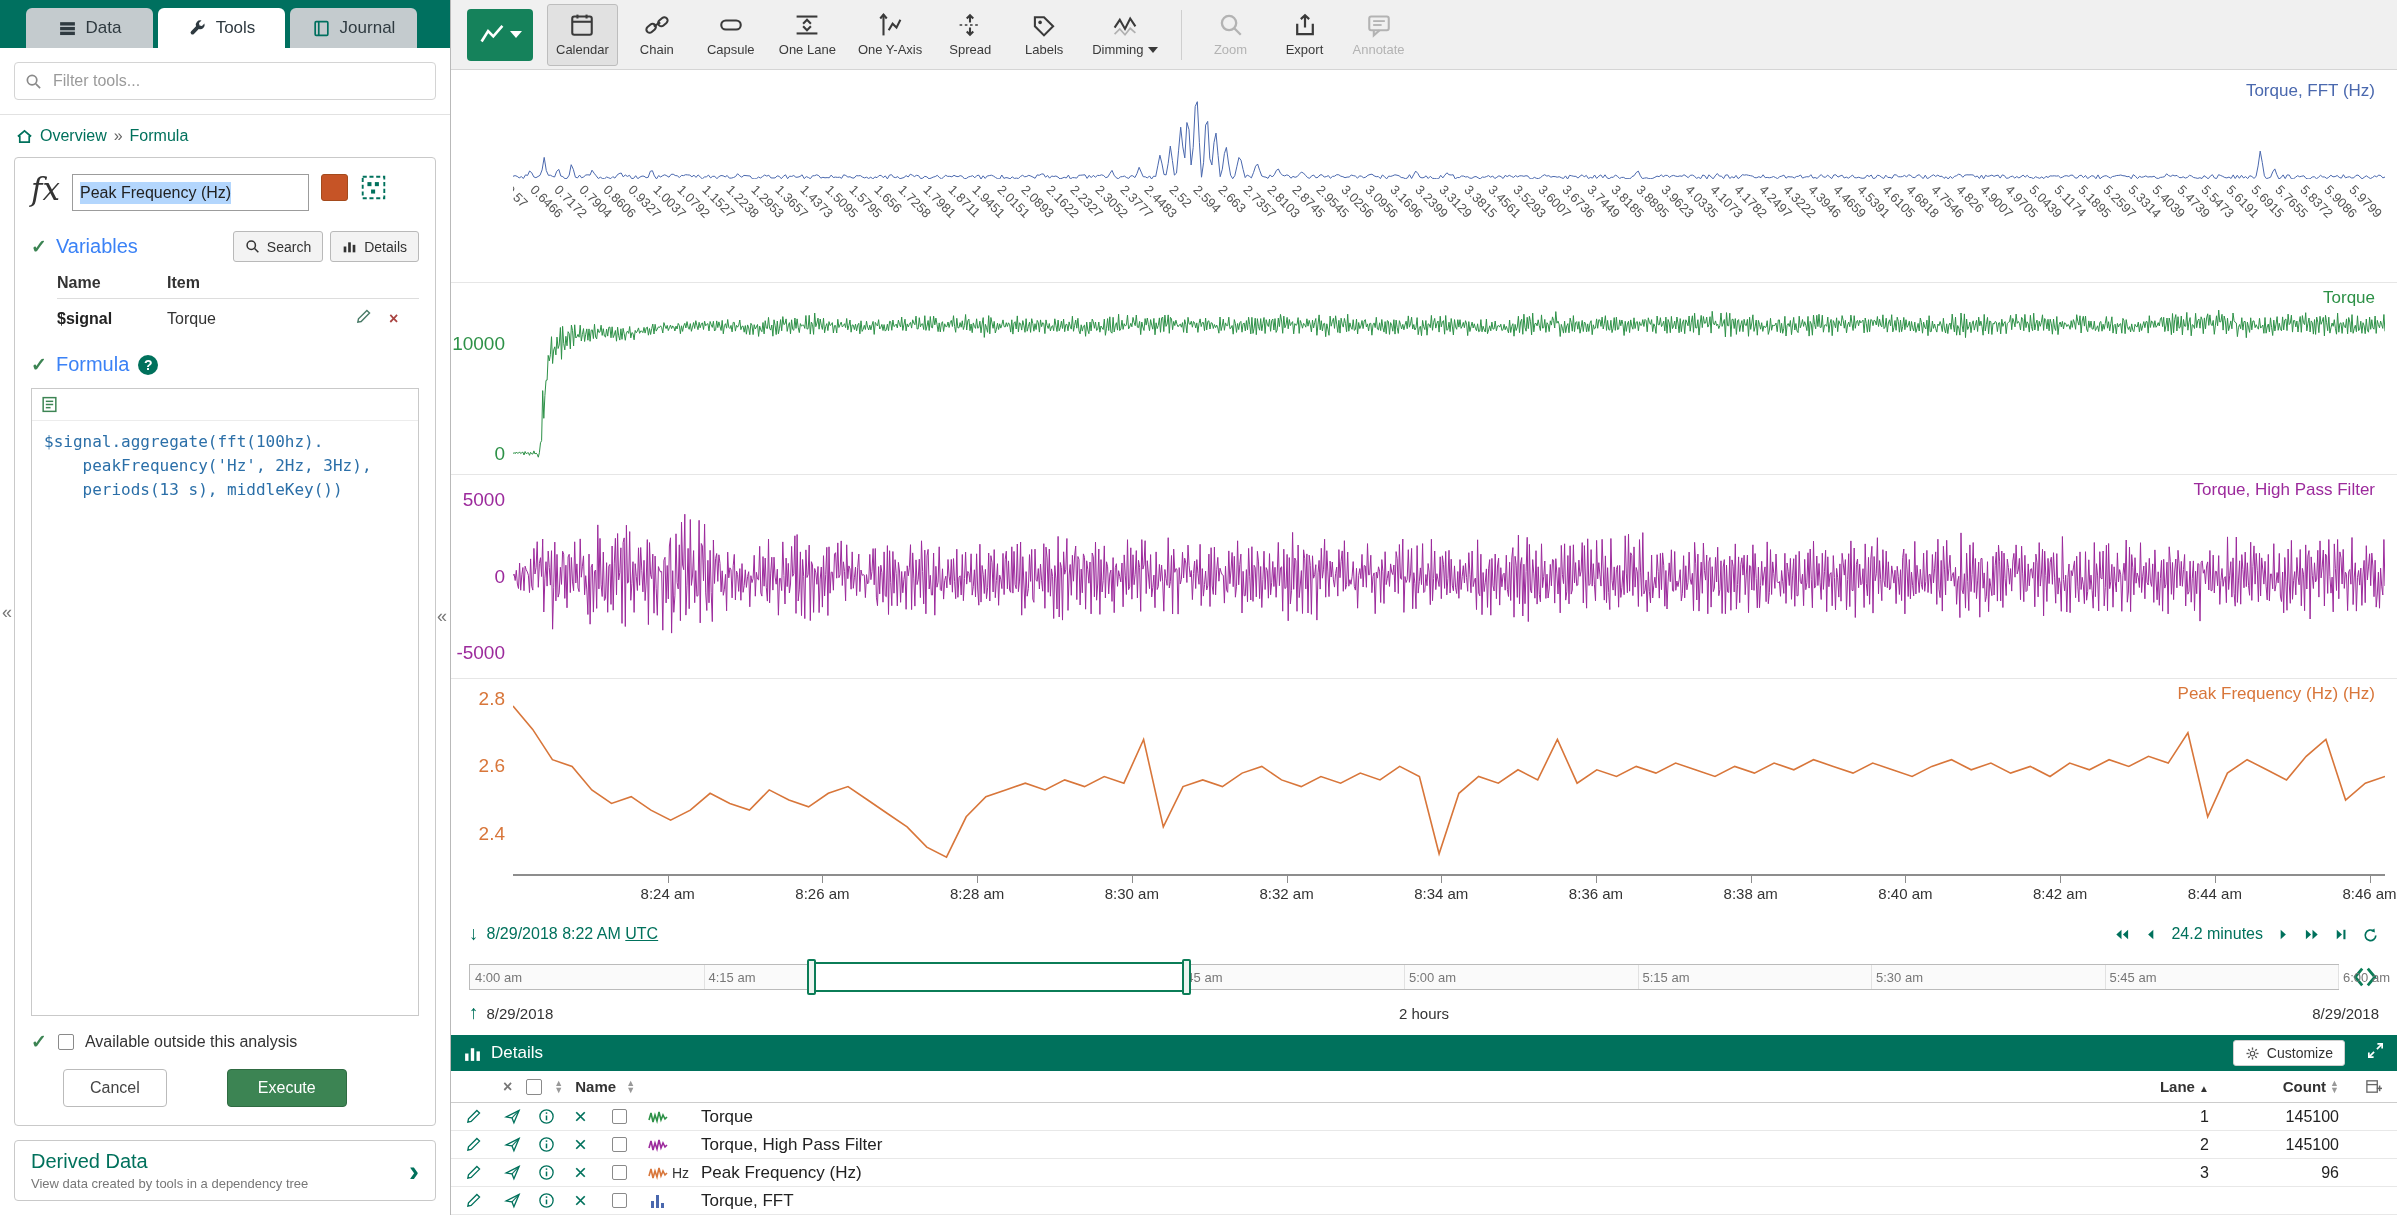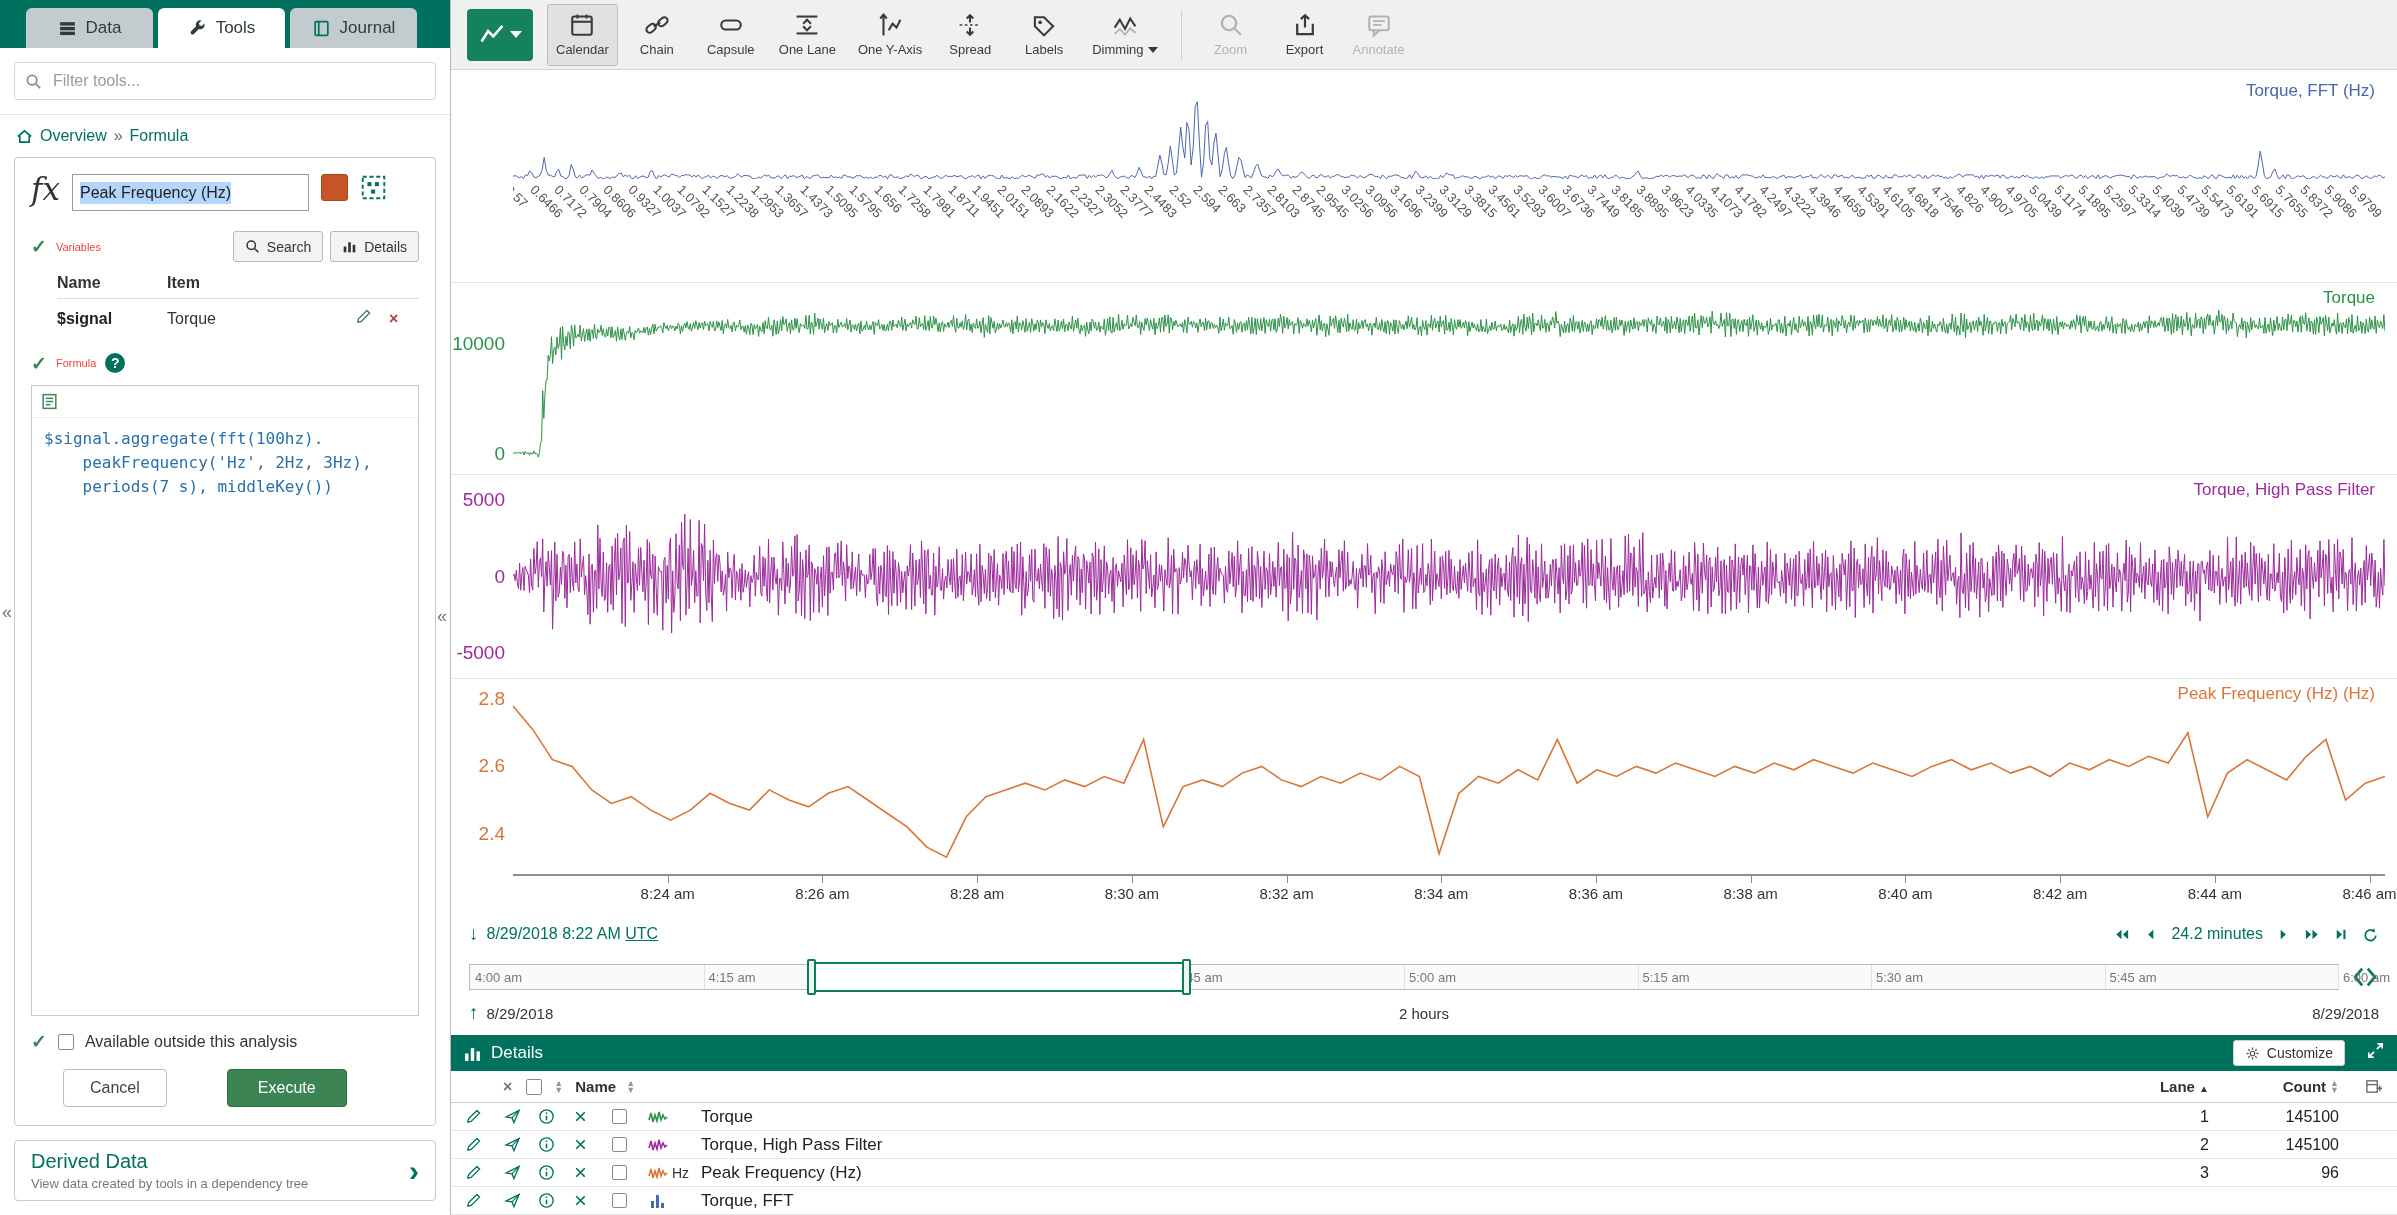--- a/index.html
+++ b/index.html
@@ -30,21 +30,21 @@
   .name-row { display:flex; align-items:flex-start; gap:12px; flex:none; }
   .fx { font-family:"DejaVu Serif", serif; font-style:italic; font-size:31px; color:#333; line-height:1; }
   .name-input { width:237px; border:1px solid #9c9c9c; background:#fff; height:37px; display:flex; align-items:center; padding:0 7px; font-size:16px; color:#222; overflow:hidden; white-space:nowrap; }
   .name-input .sel { background:#b3d6fd; padding:2px 0; }
   .swatch { width:27px; height:27px; border-radius:3px; border:1px solid #a44a1c; flex:none; }
   .picker-icon { color:#00715c; }
   .picker-icon svg { width:27px; height:27px; display:block; }
 
   .section-row { display:flex; align-items:center; gap:9px; margin-top:20px; flex:none; }
   .check { color:#3c8453; font-size:19px; font-weight:bold; line-height:1; }
-  .section-label { font-size:11px; color:#ef4444; }
+  .section-label { font-size:20px; color:#3b82f6; }
   .row-buttons { margin-left:auto; display:flex; gap:7px; }
   .small-btn { border:1px solid #b9b9b9; background:#f3f3f3; border-radius:3px; height:31px; padding:0 11px; font-size:14px; color:#333; display:flex; gap:7px; align-items:center; cursor:pointer; }
   .small-btn svg { width:15px; height:15px; }
 
   .var-table { margin:12px 0 0 26px; font-size:16px; flex:none; }
   .var-head, .var-row { display:grid; grid-template-columns:110px 1fr 34px 30px; align-items:center; }
   .var-head { font-weight:bold; color:#333; padding-bottom:6px; border-bottom:1px solid #ddd; }
   .var-row { padding:9px 0 4px; }
   .var-row .vname { font-weight:bold; color:#222; }
   .var-row .vitem { color:#333; }
@@ -281,21 +281,21 @@
           <svg viewBox="0 0 18 18">
               <rect x="3" y="2.5" width="12" height="13" fill="none" stroke="currentColor" stroke-width="1.4"></rect>
               <line x1="5.5" y1="6" x2="12.5" y2="6" stroke="currentColor" stroke-width="1.4"></line>
               <line x1="5.5" y1="9" x2="12.5" y2="9" stroke="currentColor" stroke-width="1.4"></line>
               <line x1="5.5" y1="12" x2="10" y2="12" stroke="currentColor" stroke-width="1.4"></line>
             </svg>
         </div>
         <div class="code">
           <div>$signal.aggregate(fft(100hz).</div>
           <div>    peakFrequency('Hz', 2Hz, 3Hz),</div>
-          <div>    periods(7 s), middleKey())</div>
+          <div>    periods(13 s), middleKey())</div>
         </div>
       </div>
 
       <div class="avail-row">
         <span class="check">✓</span>
         <span class="ckb"></span>
         <span class="avail-label">Available outside this analysis</span>
       </div>
 
       <div class="actions">

